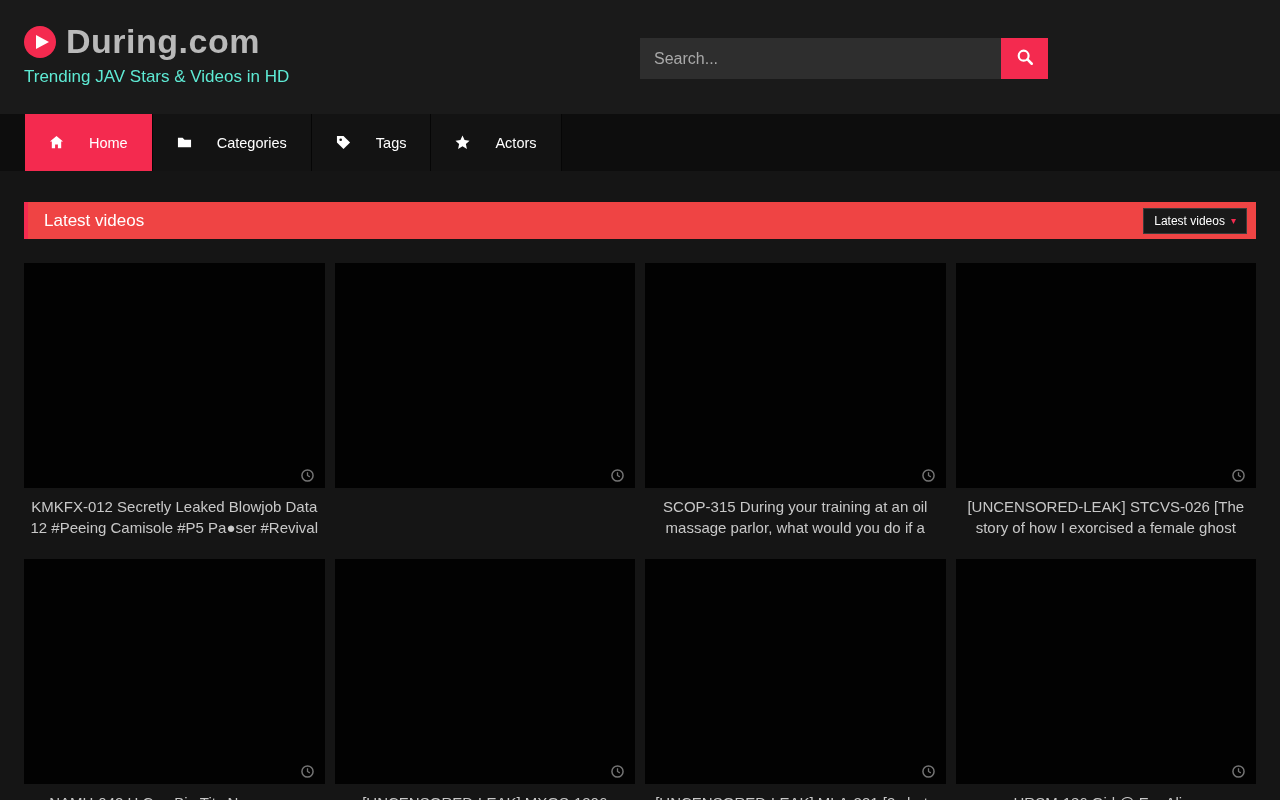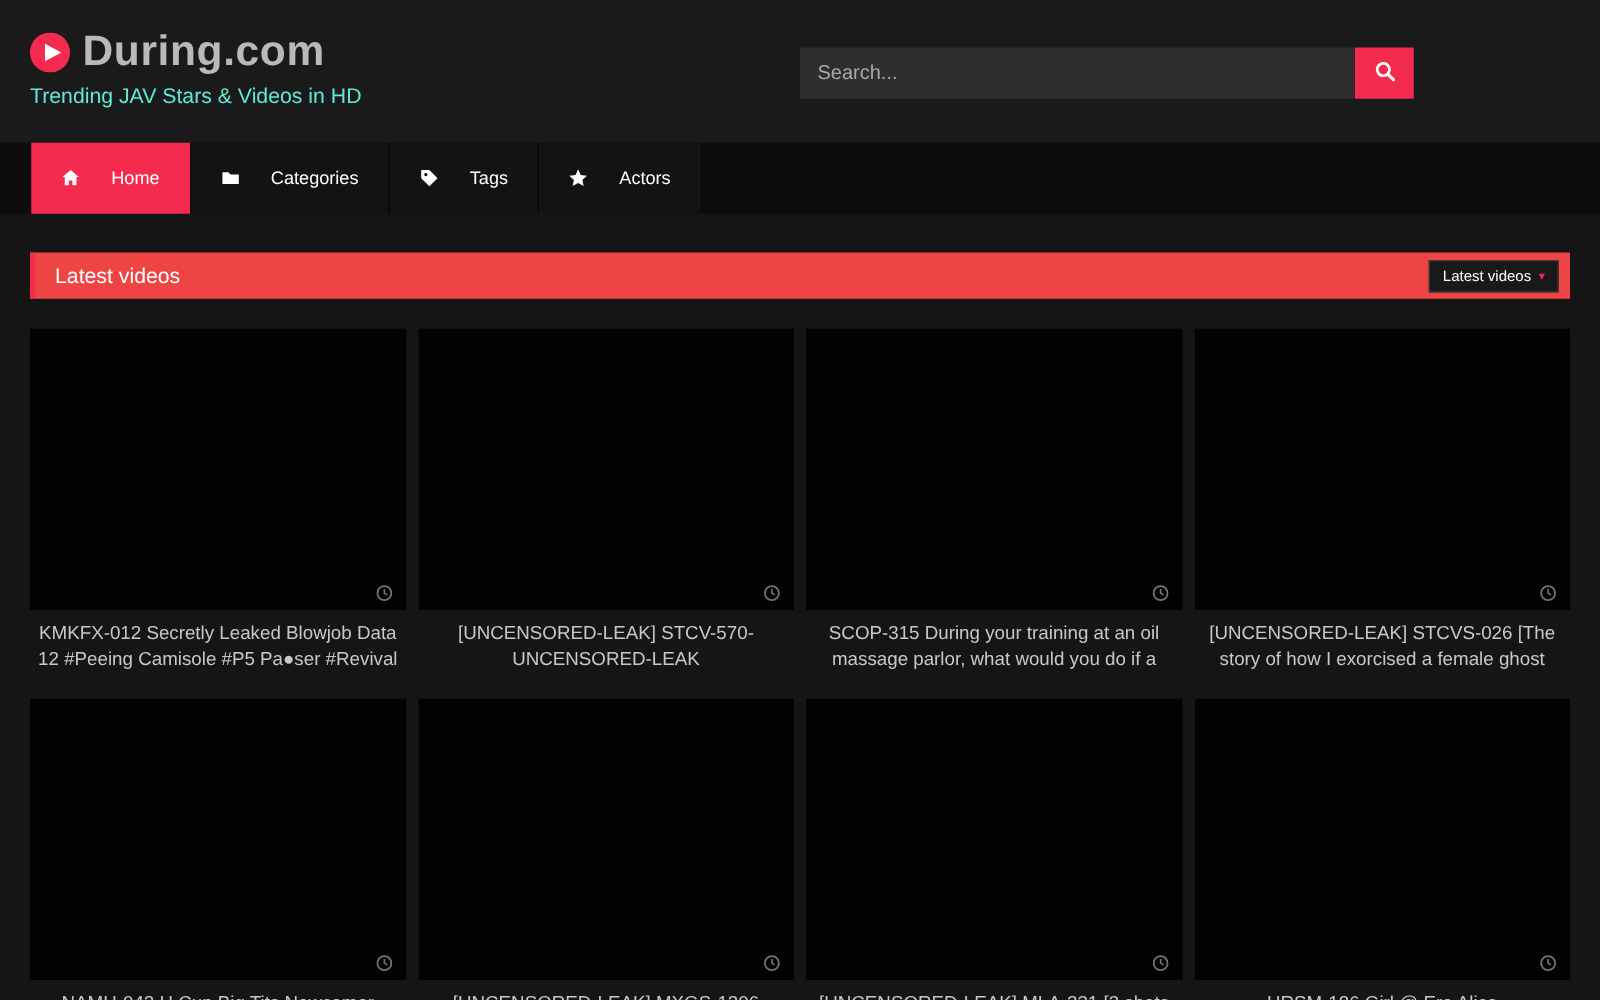--- a/index.html
+++ b/index.html
@@ -31,21 +31,21 @@
     color: #5eead4;
   }
   .search-box {
     position: absolute;
     left: 640px;
     top: 38px;
     display: flex;
     height: 41px;
   }
   .search-input {
-    width: 444px;
+    width: 361px;
     height: 41px;
     background: #2e2e2e;
     border: none;
     outline: none;
     color: #cfcfcf;
     font-size: 16px;
     padding: 0 14px;
     font-family: "Liberation Sans", sans-serif;
   }
   .search-input::placeholder { color: #a9a9a9; }
@@ -243,21 +243,20 @@
 
     <div class="video-card">
       <div class="thumb">
         <span class="clock-icon">
           <svg viewBox="0 0 14 14" width="13" height="13">
               <circle cx="7" cy="7" r="6" fill="none" stroke="#9a9a9a" stroke-width="1.6"></circle>
               <path d="M7 3.5 V7 L9.5 8.5" fill="none" stroke="#9a9a9a" stroke-width="1.4"></path>
             </svg>
         </span>
       </div>
-      <div class="video-title">[UNCENSORED-LEAK] STCV-570-UNCENSORED-LEAK</div>
     </div>
 
     <div class="video-card">
       <div class="thumb">
         <span class="clock-icon">
           <svg viewBox="0 0 14 14" width="13" height="13">
               <circle cx="7" cy="7" r="6" fill="none" stroke="#9a9a9a" stroke-width="1.6"></circle>
               <path d="M7 3.5 V7 L9.5 8.5" fill="none" stroke="#9a9a9a" stroke-width="1.4"></path>
             </svg>
         </span>

